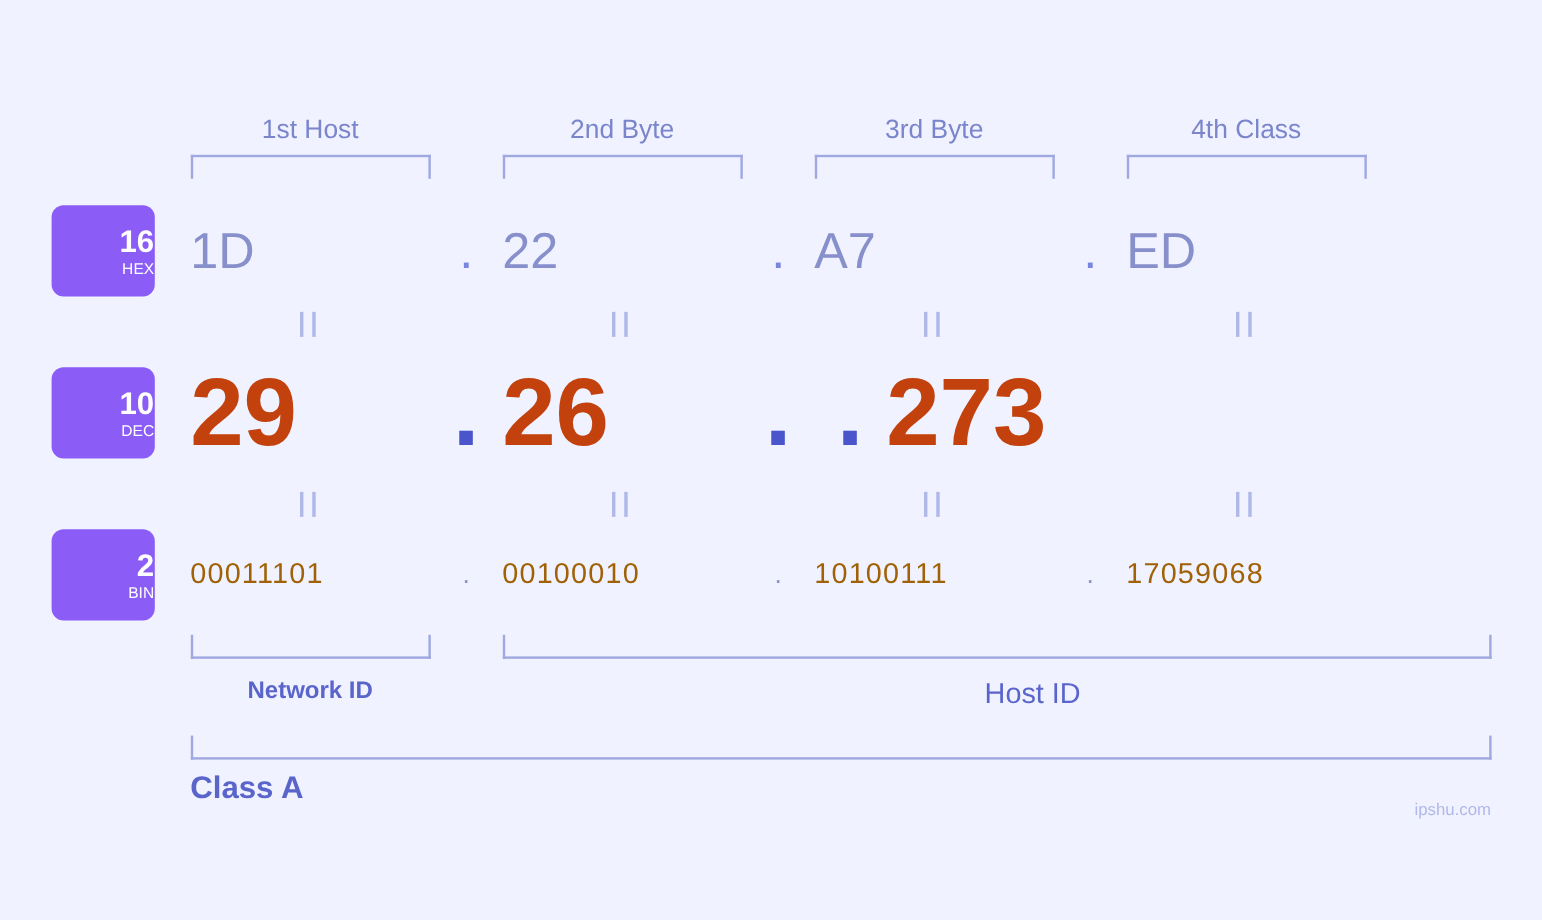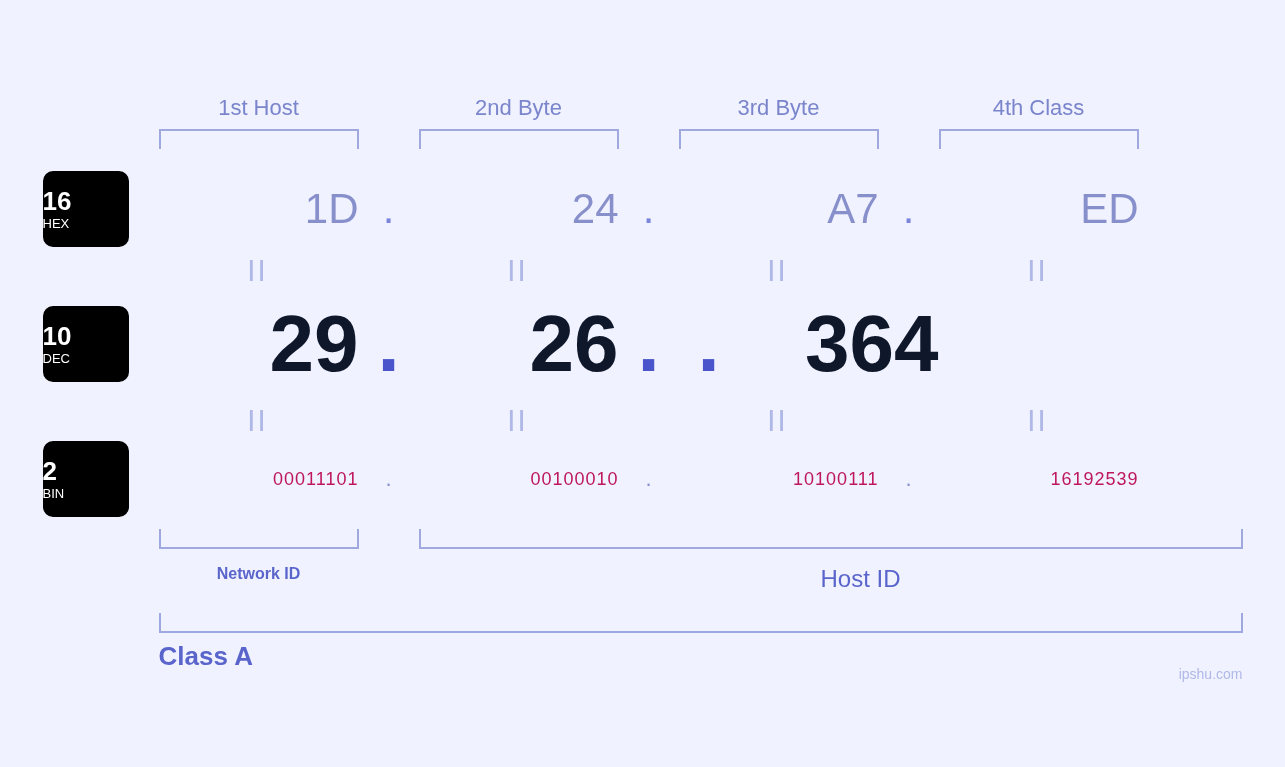--- a/index.html
+++ b/index.html
@@ -34,25 +34,25 @@
     .data-row {
       display: flex;
       align-items: center;
       height: 80px;
     }
 
     
     .base-badge {
       width: 86px;
       height: 76px;
-      background-color: #000000;
+      background-color: #8b5cf6;
       border-radius: 10px;
       display: flex;
       flex-direction: column;
-      align-items: flex-start;
+      align-items: flex-end;
       justify-content: center;
       margin-right: 30px;
       flex-shrink: 0;
     }
 
     .base-number {
       color: white;
       font-size: 26px;
       font-weight: bold;
       line-height: 1.1;
@@ -66,21 +66,21 @@
 
     
     .values-row {
       display: flex;
       align-items: center;
       flex: 1;
     }
 
     .value-cell {
       width: 200px;
-      text-align: right;
+      text-align: left;
       flex-shrink: 0;
     }
 
     .dot-cell {
       width: 60px;
       text-align: center;
       color: #7a85dd;
       flex-shrink: 0;
     }
 
@@ -91,35 +91,35 @@
       font-weight: 300;
     }
 
     .hex-dot {
       font-size: 42px;
       font-weight: 300;
     }
 
     
     .dec-value {
-      color: #0f172a;
+      color: #c2410c;
       font-size: 80px;
       font-weight: bold;
     }
 
     .dec-dot {
       font-size: 80px;
       font-weight: bold;
       color: #4a55cc;
     }
 
     
     .bin-value {
-      color: #be185d;
-      font-size: 18px;
+      color: #a16207;
+      font-size: 24px;
       font-weight: 300;
       letter-spacing: 1px;
     }
 
     .bin-dot {
       font-size: 22px;
       font-weight: 300;
       color: #8890cc;
     }
 
@@ -151,21 +151,21 @@
       height: 20px;
       border-bottom: 2px solid #a0a8e0;
       border-left: 2px solid #a0a8e0;
       border-right: 2px solid #a0a8e0;
       flex-shrink: 0;
     }
 
     .network-id-label {
       text-align: center;
       color: #5a65cc;
-      font-size: 16px;
+      font-size: 20px;
       font-weight: bold;
       width: 200px;
       margin-top: 8px;
     }
 
     .host-id-label-area {
       flex: 1;
       margin-left: 60px;
       text-align: center;
       color: #5a65cc;
@@ -243,21 +243,21 @@
       <span class="base-label">HEX</span>
     </div>
     <div class="values-row">
       <div class="value-cell">
         <span class="hex-value">1D</span>
       </div>
       <div class="dot-cell">
         <span class="hex-dot">.</span>
       </div>
       <div class="value-cell">
-        <span class="hex-value">24</span>
+        <span class="hex-value">22</span>
       </div>
       <div class="dot-cell">
         <span class="hex-dot">.</span>
       </div>
       <div class="value-cell">
         <span class="hex-value">A7</span>
       </div>
       <div class="dot-cell">
         <span class="hex-dot">.</span>
       </div>
@@ -292,21 +292,21 @@
       <div class="value-cell">
         <span class="dec-value">26</span>
       </div>
       <div class="dot-cell">
         <span class="dec-dot">.</span>
       </div>
       <div class="dot-cell">
         <span class="dec-dot">.</span>
       </div>
       <div class="value-cell">
-        <span class="dec-value">364</span>
+        <span class="dec-value">273</span>
       </div>
     </div>
   </div>
 
   <div class="equals-row">
     <div class="equals-cell">||</div>
     <div class="equals-dot-spacer"></div>
     <div class="equals-cell">||</div>
     <div class="equals-dot-spacer"></div>
     <div class="equals-cell">||</div>
@@ -332,21 +332,21 @@
       <div class="dot-cell">
         <span class="bin-dot">.</span>
       </div>
       <div class="value-cell">
         <span class="bin-value">10100111</span>
       </div>
       <div class="dot-cell">
         <span class="bin-dot">.</span>
       </div>
       <div class="value-cell">
-        <span class="bin-value">16192539</span>
+        <span class="bin-value">17059068</span>
       </div>
     </div>
   </div>
 
   <div style="margin-left:116px; margin-top:10px;">
     <div style="display:flex;">
       <div class="network-bracket"></div>
       <div class="bracket-spacer"></div>
       <div style="flex:1; height:20px; border-bottom:2px solid #a0a8e0; border-left:2px solid #a0a8e0; border-right:2px solid #a0a8e0;"></div>
     </div>

